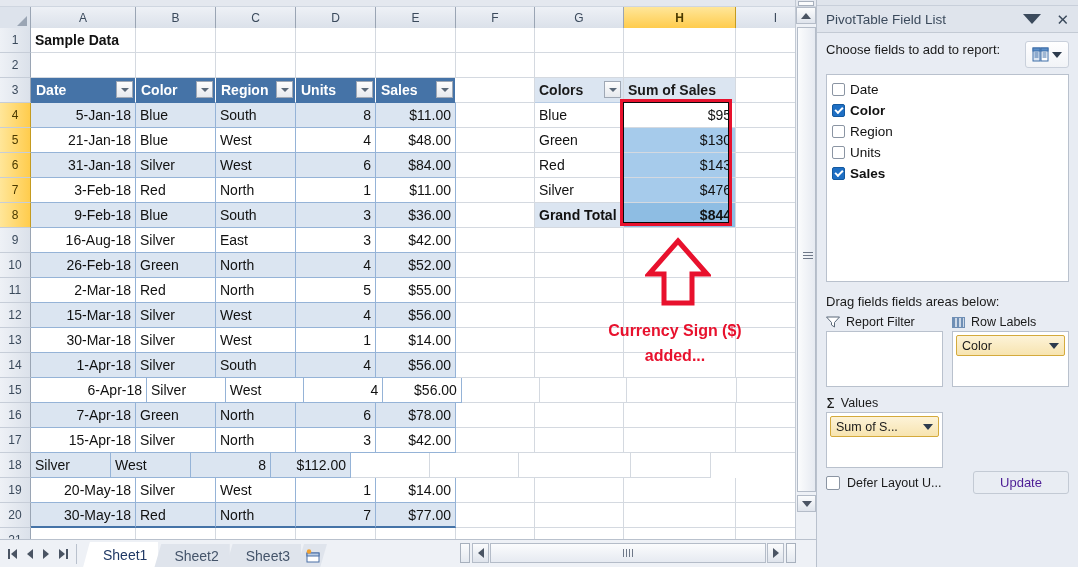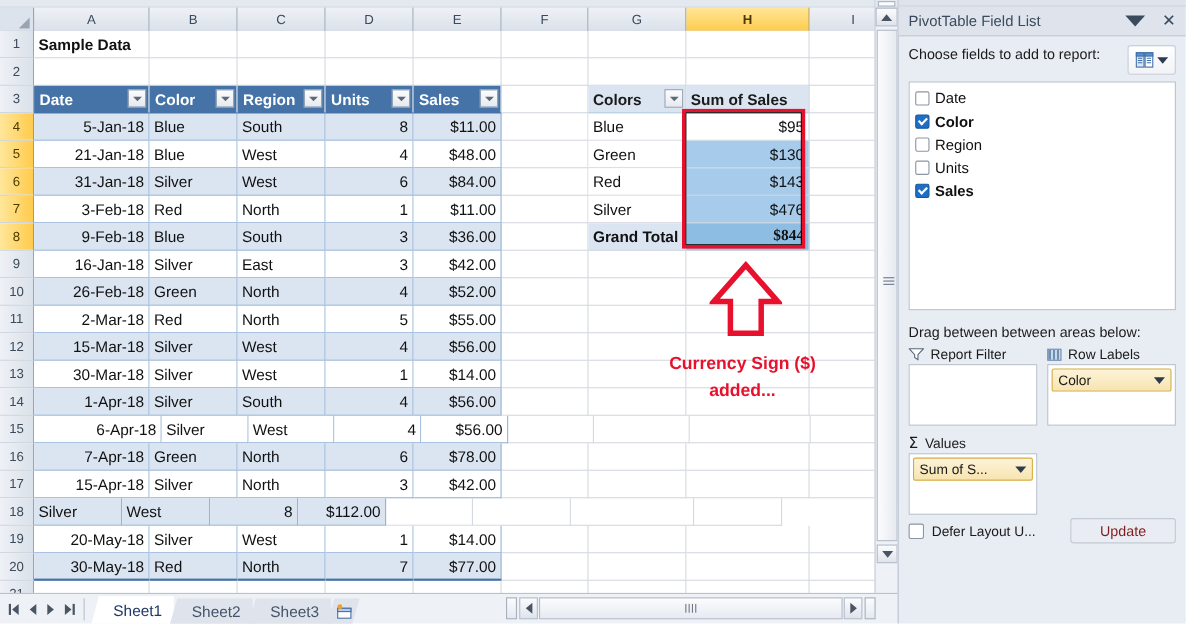--- a/index.html
+++ b/index.html
@@ -135,21 +135,21 @@
     color: #1a1a1a;
     font-weight: bold;
     border-bottom: 1px solid #b8cce4;
     border-right: 1px solid #d4d9e0;
     position: relative;
   }
   .pv-cell { background: #ffffff; }
   .pv-total { background: #dbe5f1; font-weight: bold; }
   .selA { background: #ffffff !important; }
   .selB { background: #a6cbeb !important; }
-  .selC { background: #8ebde3 !important; font-family: Liberation Serif, serif; }
+  .selC { background: #8ebde3 !important; }
 
   
   .redbox {
     position: absolute;
     left: 620px; top: 99px;
     width: 112px; height: 127px;
     border: 3px solid #e8112d;
     pointer-events: none;
     z-index: 9;
   }
@@ -407,21 +407,21 @@
     font-size: 12.5px; color: #1a1a1a;
     cursor: pointer;
   }
   .defer .cb { width: 14px; height: 14px; margin-right: 7px; }
   .updbtn {
     width: 96px; height: 23px;
     background: #e9edf3;
     border: 1px solid #c3cad4;
     border-radius: 3px;
     display: flex; align-items: center; justify-content: center;
-    font-size: 13px; color: #7f1d1d;
+    font-size: 13px; color: #4c1d95;
   }
   .filter-icon { width: 14px; height: 12px; }
   .grid-icon {
     width: 13px; height: 11px;
     background:
       repeating-linear-gradient(90deg,#6f8fb5 0 2px,#cdd9e8 2px 4px),
       #cdd9e8;
     border: 1px solid #6f8fb5;
   }
   .sigma { font-size: 14px; color: #1a1a1a; font-family: "DejaVu Sans", sans-serif; }
@@ -583,21 +583,21 @@
           <div class="cell band tbl-b" style="width:80px">South</div>
           <div class="cell r band tbl-b" style="width:80px">3</div>
           <div class="cell r band tbl-b" style="width:80px">$36.00</div>
           <div class="cell" style="width:79px"></div>
           <div class="cell pv-total" style="width:89px">Grand Total</div>
           <div class="cell r pv-total selC" style="width:112px">$844</div>
           <div class="cell" style="width:80px"></div>
         </div>
 
         <div class="grow">
-          <div class="cell r plain tbl-b" style="width:105px">16-Jan-18</div>
+          <div class="cell r plain tbl-b" style="width:105px">16-Aug-18</div>
           <div class="cell plain tbl-b" style="width:80px">Silver</div>
           <div class="cell plain tbl-b" style="width:80px">East</div>
           <div class="cell r plain tbl-b" style="width:80px">3</div>
           <div class="cell r plain tbl-b" style="width:80px">$42.00</div>
           <div class="cell" style="width:79px"></div>
           <div class="cell" style="width:89px"></div>
           <div class="cell" style="width:112px"></div>
           <div class="cell" style="width:80px"></div>
         </div>
         <div class="grow">
@@ -861,21 +861,21 @@
         <div class="field">
           <span class="cb"></span>
           <span>Units</span>
         </div>
         <div class="field on">
           <span class="cb checked"></span>
           <span>Sales</span>
         </div>
       </div>
 
-      <div class="drag-lbl">Drag between between areas below:</div>
+      <div class="drag-lbl">Drag fields fields areas below:</div>
 
       <div class="areas">
         <div>
           <div class="area-hd">
             <svg class="filter-icon" viewBox="0 0 14 12">
               <polygon points="0.5,1 13.5,1 8.5,6.5 8.5,11 5.5,9 5.5,6.5" fill="#ffffff" stroke="#5a6878" stroke-width="1"></polygon>
             </svg>
             <span>Report Filter</span>
           </div>
           <div class="area-box"></div>

